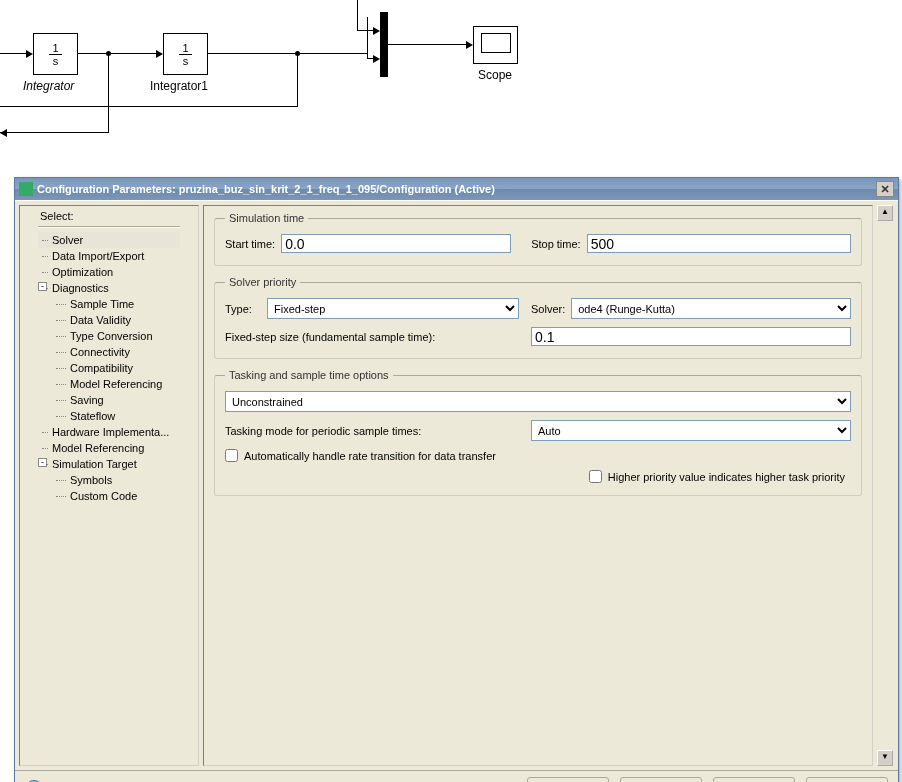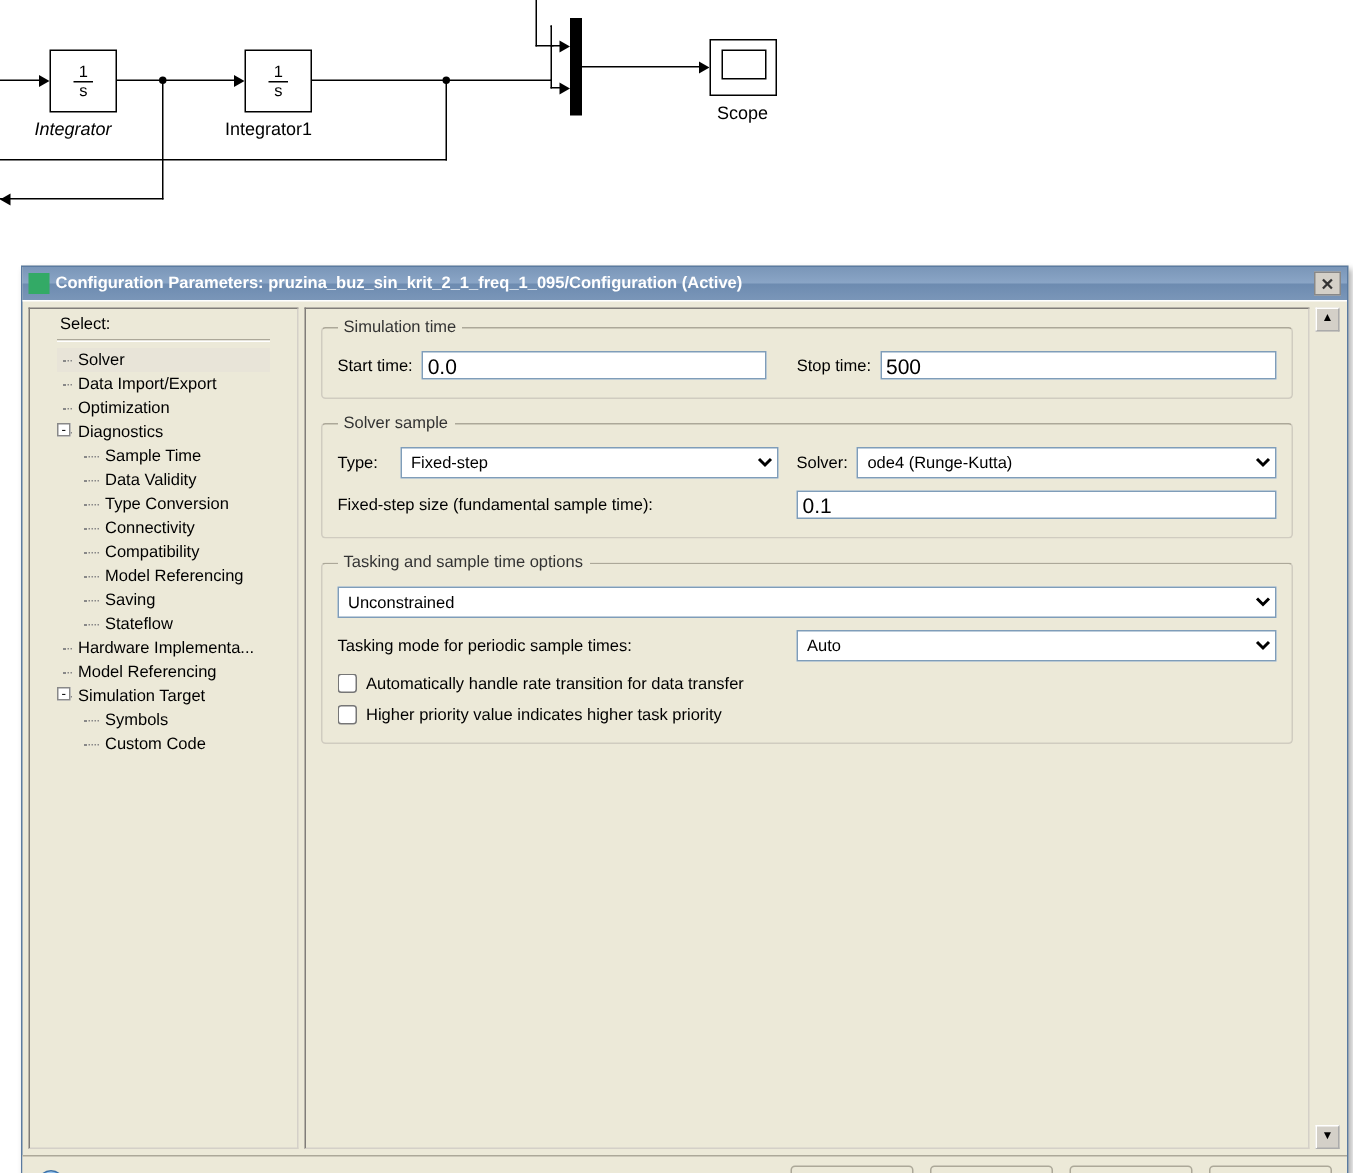--- a/index.html
+++ b/index.html
@@ -37,21 +37,21 @@
 .tree li::before { content: ''; position: absolute; left: 4px; top: 8px; width: 6px; border-top: 1px dotted #888; }
 .tree li.sub::before { left: 18px; width: 10px; }
 .tree-expander { position: absolute; left: 0; top: 2px; width: 9px; height: 9px; border: 1px solid #888; background: #fff; font-size: 9px; line-height: 7px; text-align: center; cursor: pointer; }
 
 .main { flex: 1; margin: 4px 4px 4px 2px; border: 1px inset #d4d0c8; background: #ece9d8; padding: 6px 10px; position: relative; overflow-y: auto; }
 .scrollbar-btn { width: 16px; height: 16px; background: #d4d0c8; border: 1px outset #fff; font-size: 8px; text-align: center; line-height: 12px; cursor: pointer; }
 
 fieldset { border: 1px solid #d0ccc0; border-top-color: #aca899; border-radius: 3px; padding: 10px 10px 12px 10px; margin-bottom: 10px; }
 legend { padding: 0 4px; font-size: 11px; color: #333; }
 .row { display: flex; align-items: center; margin-bottom: 8px; }
-.row:last-child { margin-bottom: 0; }
+.row:last-child { margin-bottom: 0; justify-content: flex-end; }
 .lbl { font-size: 11px; margin-right: 6px; white-space: nowrap; }
 .txt { border: 1px solid #7f9db9; background: #fff; height: 19px; padding: 1px 3px; font-size: 14px; font-family: Tahoma, Arial; }
 .sel { border: 1px solid #7f9db9; background: #fff; height: 21px; font-size: 11px; font-family: Tahoma, Arial; padding: 0 2px; }
 .chk { margin-right: 6px; }
 
 .footer { height: 36px; border-top: 1px solid #aca899; display: flex; align-items: center; padding: 0 10px; background: #ece9d8; }
 .help-icon { width: 18px; height: 18px; border-radius: 50%; background: radial-gradient(circle at 30% 30%, #bde0ff, #4a90d9); border: 1px solid #3a70a9; color: #fff; font-weight: bold; text-align: center; line-height: 16px; font-size: 12px; cursor: pointer; }
 .footer-btns { margin-left: auto; display: flex; gap: 11px; }
 .btn { width: 82px; height: 23px; background: #ece9d8; border: 1px solid #aca899; border-radius: 3px; font-size: 11px; font-family: Tahoma, Arial; cursor: pointer; }
 .btn.disabled { color: #999; cursor: default; padding-left: 20px; }
@@ -151,21 +151,21 @@
         <div class="row">
           <span class="lbl">Start time:</span>
           <input class="txt" style="width: 230px;" value="0.0">
           <span style="width:20px;"></span>
           <span class="lbl">Stop time:</span>
           <input class="txt" style="flex: 1 1 0%;" value="500">
         </div>
       </fieldset>
 
       <fieldset>
-        <legend>Solver sample</legend>
+        <legend>Solver priority</legend>
         <div class="row">
           <span class="lbl" style="width:36px;">Type:</span>
           <select class="sel" style="width:252px;">
             <option>Fixed-step</option>
           </select>
           <span style="width:12px;"></span>
           <span class="lbl">Solver:</span>
           <select class="sel" style="flex:1;">
             <option>ode4 (Runge-Kutta)</option>
           </select>

